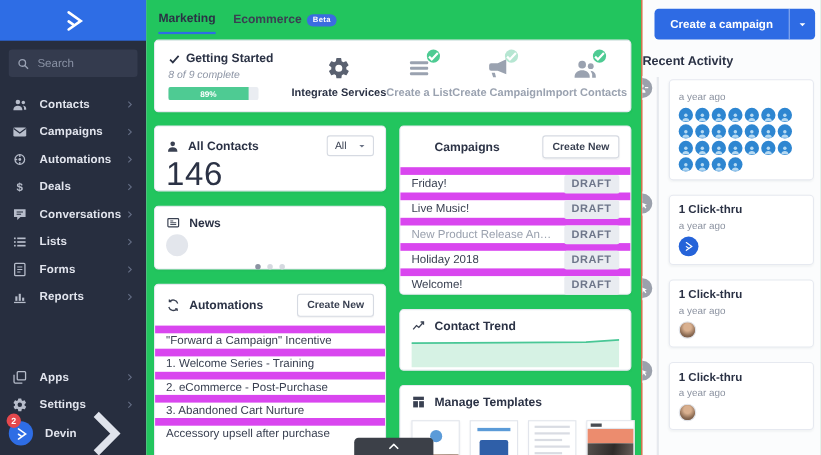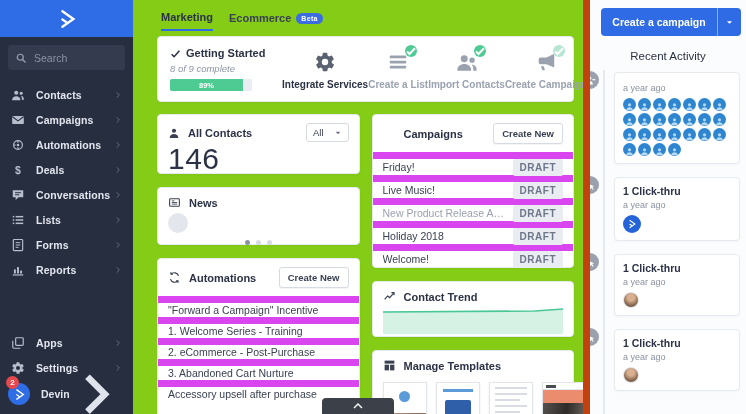--- a/index.html
+++ b/index.html
@@ -20,21 +20,21 @@
   .nav-item .lbl { font-size:10.5px; font-weight:700; color:#e2e5ee; margin-left:11px; flex:1; letter-spacing:.1px; }
   .nav-item .chev { width:8px; height:8px; color:#646d84; }
   .side-spacer { flex:1; }
   .user-row { height:34px; display:flex; align-items:center; padding:0 11px 6px 8px; }
   .user-av { position:relative; width:22px; height:22px; background:#2e6de5; border-radius:50%; display:flex; align-items:center; justify-content:center; flex:none; }
   .user-av .ic { width:13px; height:13px; color:#fff; }
   .user-badge { position:absolute; top:-7px; left:-2px; min-width:13px; height:13px; background:#e5484d; border-radius:50%; color:#fff; font-size:8px; font-weight:700; display:flex; align-items:center; justify-content:center; }
   .user-row .lbl { font-size:10.5px; font-weight:700; color:#e2e5ee; margin-left:11px; flex:1;text-align:right; }
 
   
-  .main { flex:1; position:relative; padding:8px 9px 0 24px; overflow:hidden; background:#84cc16; }
+  .main { flex:1; position:relative; padding:8px 9px 0 7px; overflow:hidden; background:#22c55e; }
   .tabs { display:flex; align-items:center; gap:16px; padding:2px 4px 0; height:24px; }
   .tab { font-size:11px; font-weight:700; color:#3a4152; padding-bottom:6px; cursor:pointer; display:flex; align-items:center; gap:5px; }
   .tab.active { border-bottom:2px solid #2e6de5; color:#2b3245; }
   .beta-badge { background:#3b6ce0; color:#fff; font-size:7px; font-weight:700; padding:2px 5px; border-radius:7px; letter-spacing:.3px; }
 
   .card { background:#fff; border:1px solid #e6e9f0; border-radius:4px; box-shadow:0 1px 2px rgba(30,40,60,.04); }
   .card-head { display:flex; align-items:center; padding:8px 10px; }
   .card-head .ic { width:13px; height:13px; color:#3a4152; flex:none; }
   .card-head .title { font-size:11px; font-weight:700; color:#2b3245; margin-left:8px; flex:1; }
   .btn-light { background:#fff; border:1px solid #d6dae2; border-radius:3px; font-size:9.5px; font-weight:700; color:#3a4152; padding:4px 8px; cursor:pointer; box-shadow:0 1px 1px rgba(30,40,60,.05); font-family:"Liberation Sans",sans-serif; }
@@ -101,26 +101,26 @@
   .t3-line.short { width:60%; }
   .t4-head { height:7px; background:#fff; border-bottom:1px solid #e2e5ec; display:flex; align-items:center; }
   .t4-head i { width:10px; height:3px; background:#474b52; margin-left:3px; }
   .t4-banner { height:13px; background:#ec8c6e; }
   .t4-photo { height:17px; background:linear-gradient(100deg,#55504d,#2e2b29 55%,#6b625c); }
 
   .bottom-bar { position:absolute; bottom:0; left:50%; transform:translateX(-50%); width:72px; height:16px; background:#3c4048; border-radius:4px 4px 0 0; display:flex; align-items:center; justify-content:center; cursor:pointer; }
   .bottom-bar svg { width:10px; height:6px; }
 
   
-  .right { width:163px; min-width:163px; background:#fbfcfd; border-left:7px solid #c2410c; position:relative; overflow:hidden; padding-top:8px; }
+  .right { width:163px; min-width:163px; background:#fbfcfd; border-left:1px solid #c2410c; position:relative; overflow:hidden; padding-top:8px; }
   .split-btn { display:flex; margin:0 5px 0 11px; height:28px; background:#2e6be4; border-radius:4px; overflow:hidden; cursor:pointer; }
   .split-main { flex:1; color:#fff; font-size:10.5px; font-weight:700; display:flex; align-items:center; justify-content:center; }
   .split-caret { width:24px; border-left:1px solid rgba(255,255,255,.45); display:flex; align-items:center; justify-content:center; color:#fff; }
   .split-caret .ic { width:9px; height:9px; }
-  .ra-heading { text-align:center; font-size:11.5px; font-weight:400; color:#2b3245; margin:14px 0 10px; }
+  .ra-heading { text-align:left; font-size:11.5px; font-weight:700; color:#2b3245; margin:14px 0 10px; }
   .timeline { position:absolute; top:70px; bottom:0; left:13px; width:2px; background:#e6e9ee; }
   .activity-list { position:relative; margin-left:24px; margin-right:6px; display:flex; flex-direction:column; gap:13px; }
   .activity { position:relative; }
   .act-card { background:#fff; border:1px solid #e6e9f0; border-radius:4px; padding:7px 8px; box-shadow:0 1px 2px rgba(30,40,60,.04); }
   .act-icon { position:absolute; left:-35px; top:-3px; width:22px; height:22px; border-radius:50%; background:#9ba1ac; border:2px solid #fbfcfd; display:flex; align-items:center; justify-content:center; color:#fff; z-index:2; }
   .act-icon svg { width:11px; height:11px; }
   .act-title { font-size:10.5px; font-weight:700; color:#2b3245; }
   .act-time { font-size:9px; color:#8b92a0; margin:3px 0 5px; }
   .avatars { display:flex; flex-wrap:wrap; gap:2px; }
   .av { width:13px; height:13px; border-radius:50%; flex:none; display:flex; align-items:flex-end; justify-content:center; overflow:hidden; }
@@ -391,50 +391,50 @@
                 </svg>
               </span>
             </span>
             <span class="slabel">Create a List</span>
           </div>
 
           <div class="gs-step done">
             <span class="gs-ic-wrap">
               <span class="ic">
                 <svg viewBox="0 0 24 24" fill="currentColor">
+                  <path d="M21 3v15l-8.5-3.5H6a2 2 0 0 1-2-2V9a2 2 0 0 1 2-2h6.5z"></path>
+                  <path d="M6.5 16.5h3.2l1.1 4.5H8z"></path>
+                </svg>
+              </span>
+              <span class="check-dot pale">
+                <svg viewBox="0 0 24 24" fill="none" stroke="#fff" stroke-width="4">
+                  <path d="M4 13l5 5L20 6.5"></path>
+                </svg>
+              </span>
+            </span>
+            <span class="slabel">Create Campaign</span>
+          </div>
+
+          <div class="gs-step done">
+            <span class="gs-ic-wrap">
+              <span class="ic">
+                <svg viewBox="0 0 24 24" fill="currentColor">
                   <circle cx="9" cy="8.5" r="3.8"></circle>
                   <path d="M1.5 20.5c0-4 3.3-6.4 7.5-6.4s7.5 2.4 7.5 6.4v1h-15z"></path>
                   <circle cx="17.5" cy="10" r="2.9"></circle>
                   <path d="M17.3 14.6c3 .4 5.2 2.5 5.2 5.3v1.6h-3.6a8.4 8.4 0 0 0-1.6-6.9z"></path>
                 </svg>
               </span>
               <span class="check-dot">
                 <svg viewBox="0 0 24 24" fill="none" stroke="#fff" stroke-width="4">
                   <path d="M4 13l5 5L20 6.5"></path>
                 </svg>
               </span>
             </span>
             <span class="slabel">Import Contacts</span>
-          </div>
-
-          <div class="gs-step done">
-            <span class="gs-ic-wrap">
-              <span class="ic">
-                <svg viewBox="0 0 24 24" fill="currentColor">
-                  <path d="M21 3v15l-8.5-3.5H6a2 2 0 0 1-2-2V9a2 2 0 0 1 2-2h6.5z"></path>
-                  <path d="M6.5 16.5h3.2l1.1 4.5H8z"></path>
-                </svg>
-              </span>
-              <span class="check-dot pale">
-                <svg viewBox="0 0 24 24" fill="none" stroke="#fff" stroke-width="4">
-                  <path d="M4 13l5 5L20 6.5"></path>
-                </svg>
-              </span>
-            </span>
-            <span class="slabel">Create Campaign</span>
           </div>
         </div>
     </section>
 
     <div class="grid">
 
       <div class="col">
         <section class="card contacts-card">
           <div class="cc-head">
             <span class="ic">

